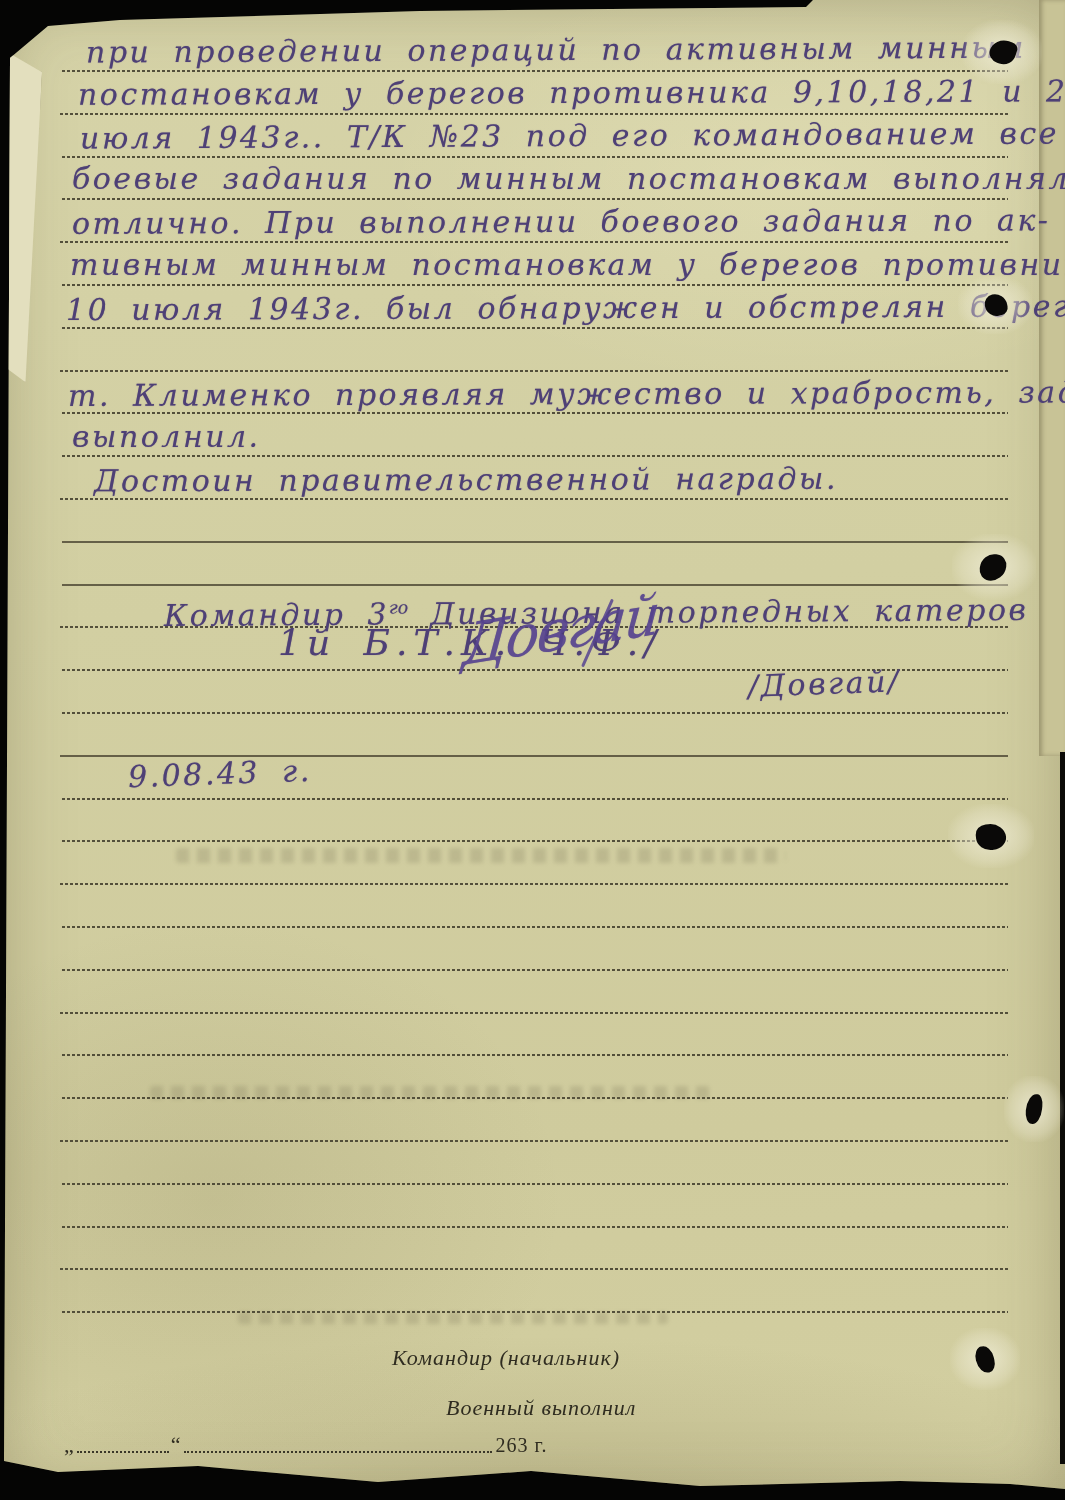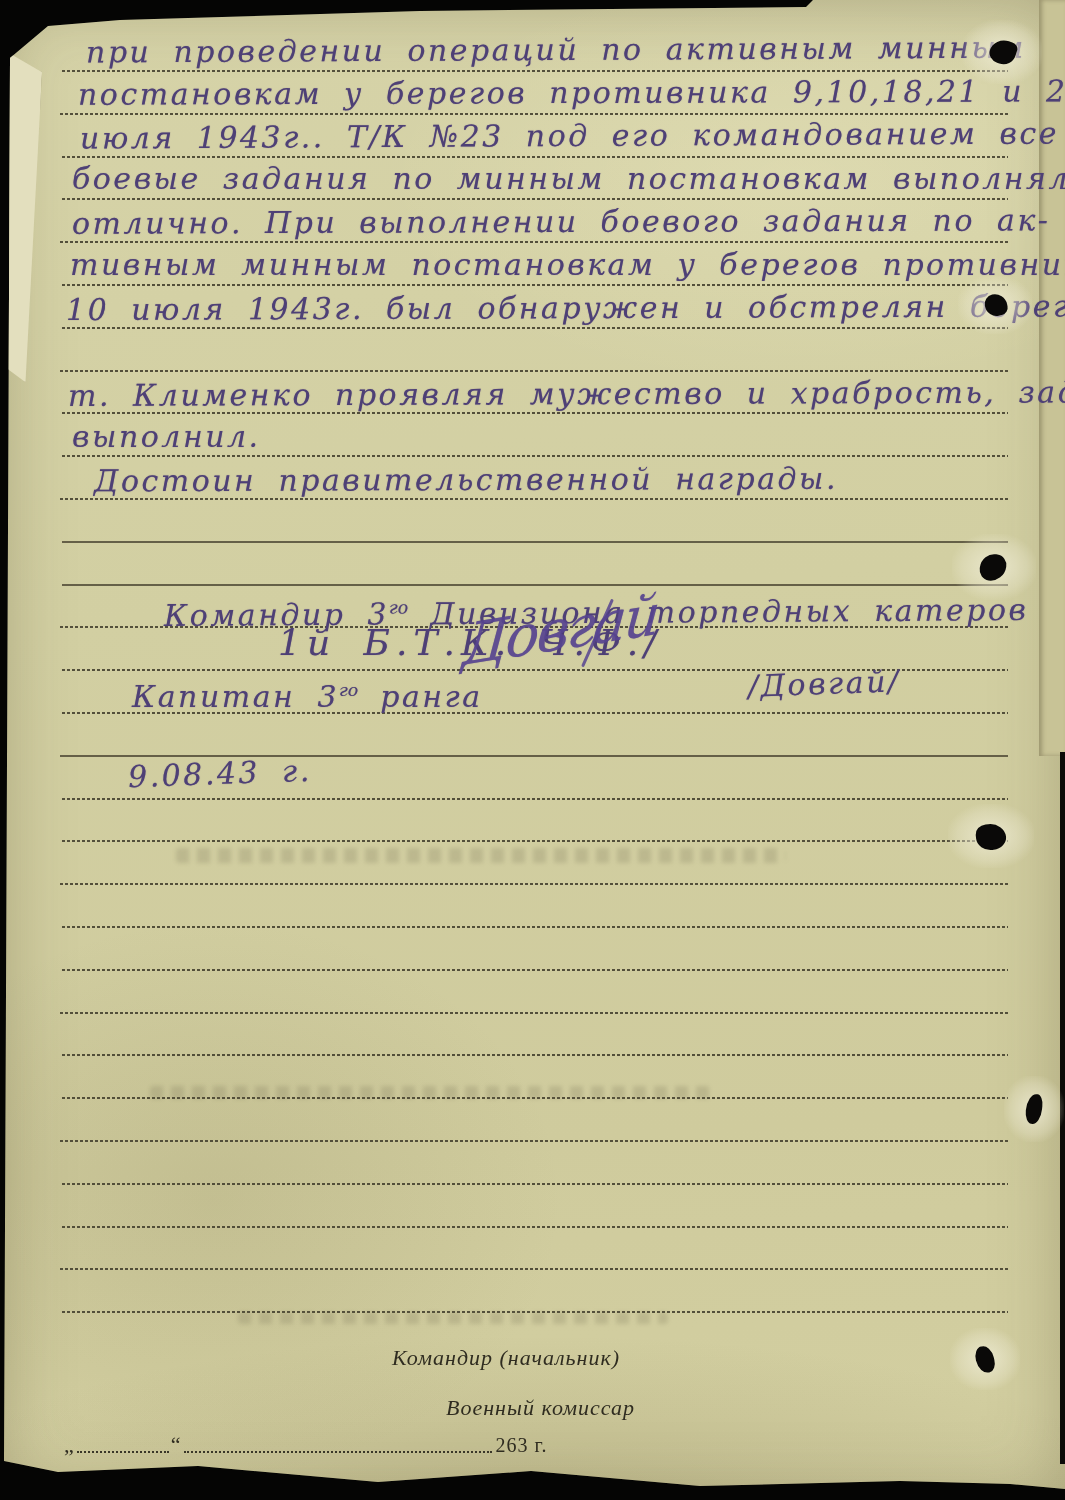--- a/index.html
+++ b/index.html
@@ -143,28 +143,27 @@
     <div class="hw l4">боевые задания по минным постановкам выполнял</div>
     <div class="hw l5">отлично. При выполнении боевого задания по ак-</div>
     <div class="hw l6">тивным минным постановкам у берегов противника</div>
     <div class="hw l7">10 июля 1943г. был обнаружен и обстрелян береговыми</div>
     <div class="hw l9">т. Клименко проявляя мужество и храбрость, задание</div>
     <div class="hw l10">выполнил.</div>
     <div class="hw l11">Достоин правительственной награды.</div>
 
     <div class="hw cl1"><span>Командир 3</span><sup>го</sup><span> Дивизиона торпедных катеров</span></div>
     <div class="hw cl2">1й Б.Т.К.  Ч.Ф./</div>
-    <div class="hw cl3"><span>Капитан 3</span><sup>го</sup><span> ранга</span></div>
     <div class="sig-flourish"></div>
     <div class="hw signature">Довгай</div>
     <div class="hw transcript">/Довгай/</div>
     <div class="hw date">9.08.43 г.</div>
 
     <div class="printed p-commander">Командир (начальник)</div>
-    <div class="printed p-commissar">Военный комиссар</div>
+    <div class="printed p-commissar">Военный выполнил</div>
     <div class="printed yearline">
       <span class="q">„</span>
       <span class="dots dots-short"></span>
       <span class="q">“</span>
       <span class="dots dots-long"></span>
       <span class="y">263</span>
       <span>г.</span>
     </div>
 
     <div class="halo g1"></div>

